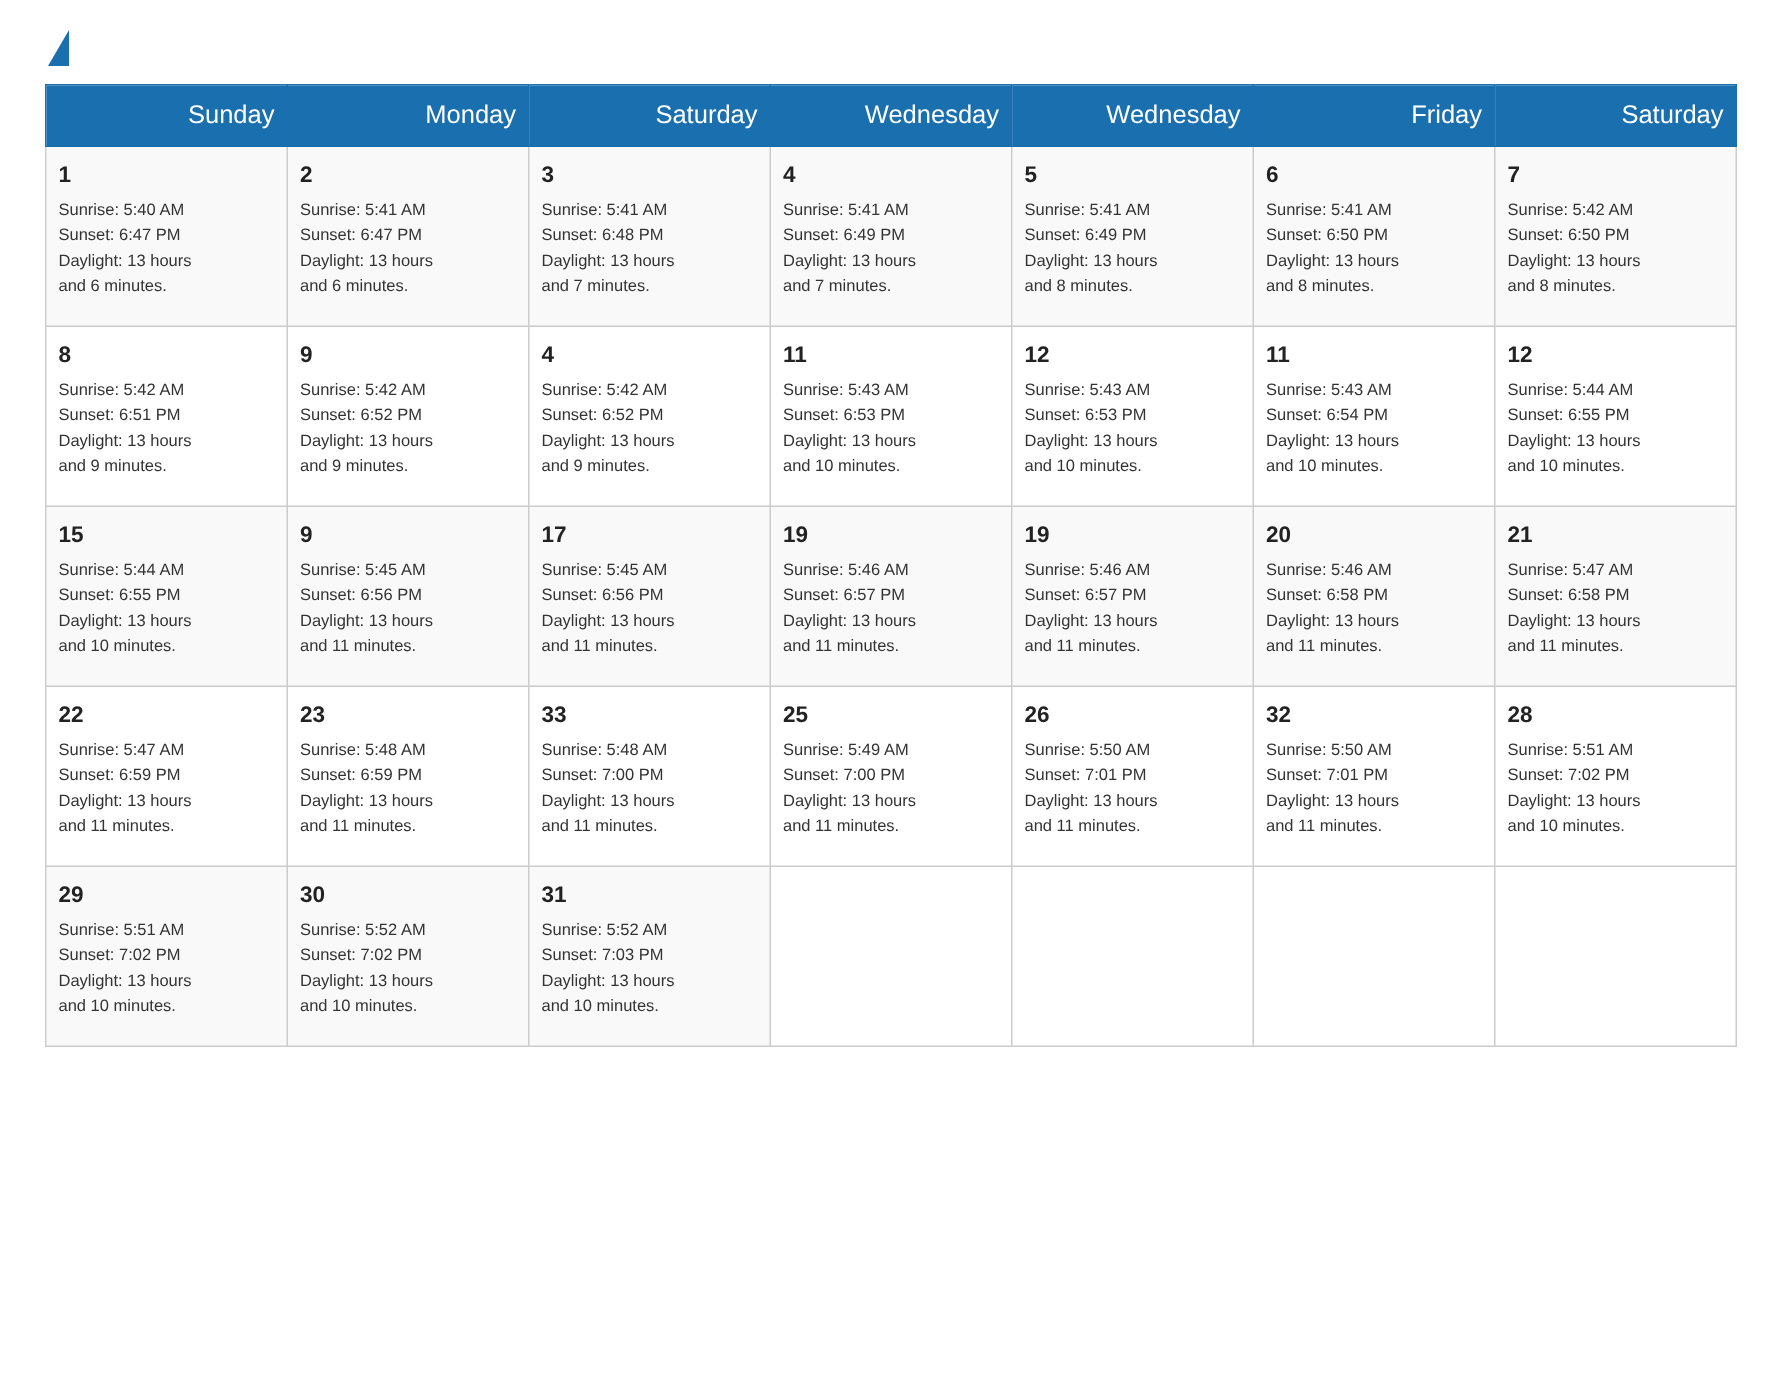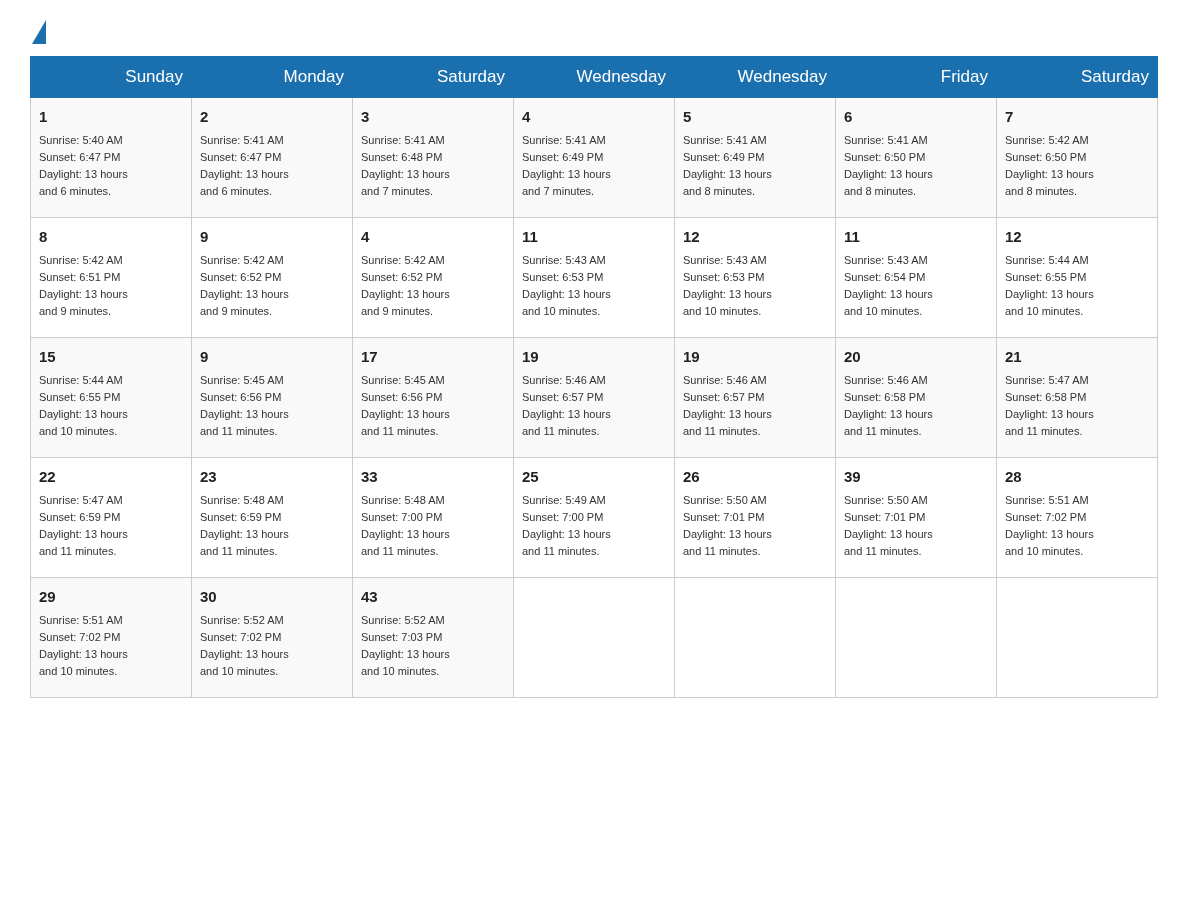--- a/index.html
+++ b/index.html
@@ -251,39 +251,39 @@
         </td>
         <td>
           <span class="day-number">25</span>
           <div class="day-info">Sunrise: 5:49 AM<br>Sunset: 7:00 PM<br>Daylight: 13 hours<br>and 11 minutes.</div>
         </td>
         <td>
           <span class="day-number">26</span>
           <div class="day-info">Sunrise: 5:50 AM<br>Sunset: 7:01 PM<br>Daylight: 13 hours<br>and 11 minutes.</div>
         </td>
         <td>
-          <span class="day-number">39</span>
+          <span class="day-number">32</span>
           <div class="day-info">Sunrise: 5:50 AM<br>Sunset: 7:01 PM<br>Daylight: 13 hours<br>and 11 minutes.</div>
         </td>
         <td>
           <span class="day-number">28</span>
           <div class="day-info">Sunrise: 5:51 AM<br>Sunset: 7:02 PM<br>Daylight: 13 hours<br>and 10 minutes.</div>
         </td>
       </tr>
       <tr>
         <td>
           <span class="day-number">29</span>
           <div class="day-info">Sunrise: 5:51 AM<br>Sunset: 7:02 PM<br>Daylight: 13 hours<br>and 10 minutes.</div>
         </td>
         <td>
           <span class="day-number">30</span>
           <div class="day-info">Sunrise: 5:52 AM<br>Sunset: 7:02 PM<br>Daylight: 13 hours<br>and 10 minutes.</div>
         </td>
         <td>
-          <span class="day-number">43</span>
+          <span class="day-number">31</span>
           <div class="day-info">Sunrise: 5:52 AM<br>Sunset: 7:03 PM<br>Daylight: 13 hours<br>and 10 minutes.</div>
         </td>
         <td class="empty-cell"></td>
         <td class="empty-cell"></td>
         <td class="empty-cell"></td>
         <td class="empty-cell"></td>
       </tr>
     </tbody>
 </table>
 

